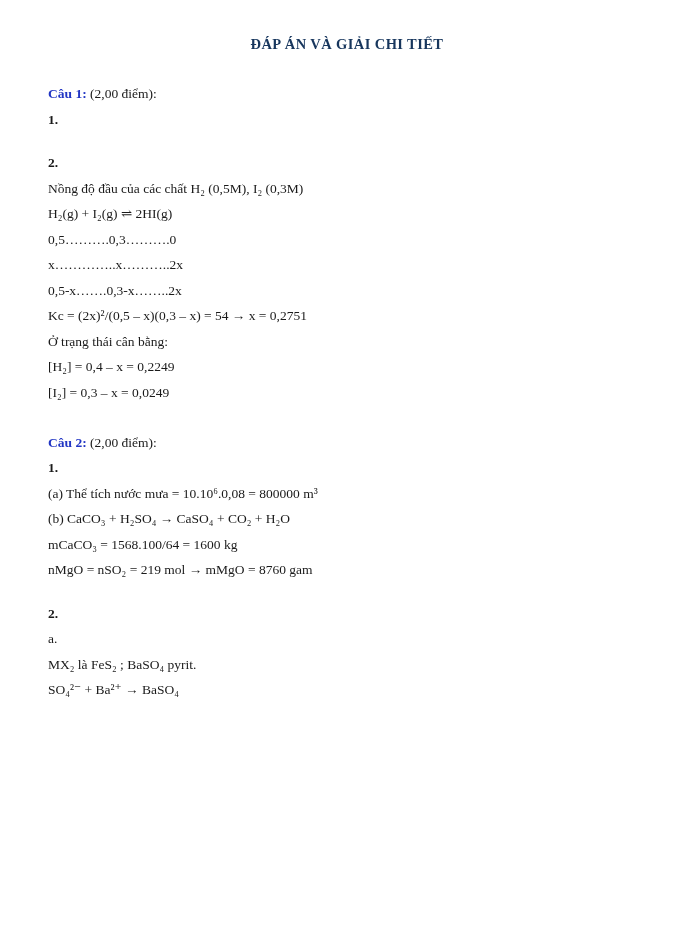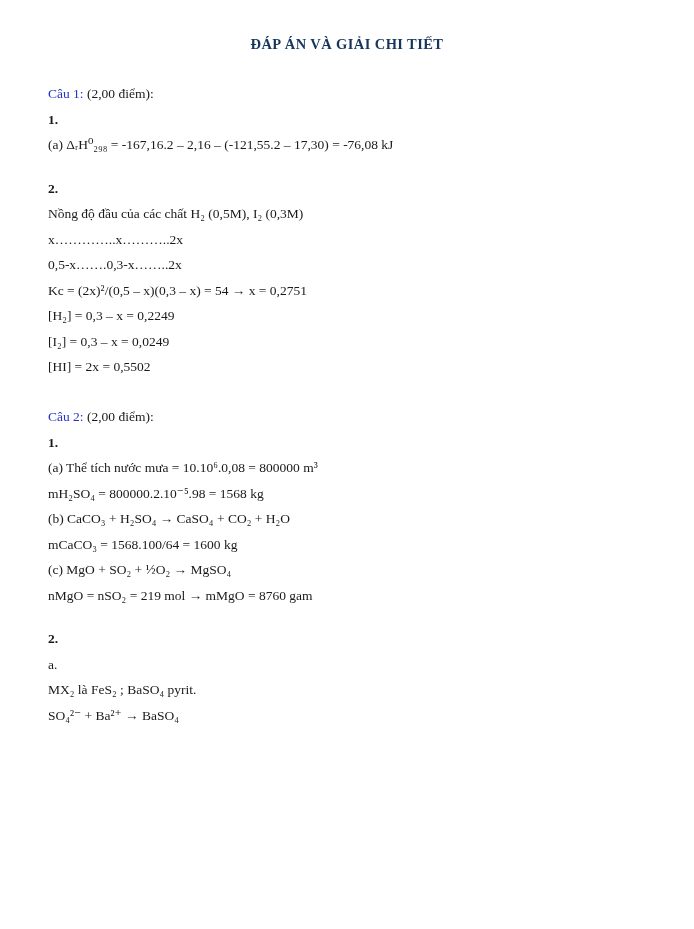--- a/index.html
+++ b/index.html
@@ -27,56 +27,55 @@
   }
   .line{
     font-size:13.5px;
     line-height:1.3;
     margin:0 0 8px 0;
     color:var(--text);
   }
   .bold{font-weight:bold;}
   .gap-top{margin-top:26px;}
   .section+.section{margin-top:32px;}
-  .q-label{color:var(--label);font-weight:normal;}
+  .q-label{color:var(--label);font-weight:bold;}
   .q-points{color:var(--text);font-weight:normal;}
 </style>
 </head>
 <body>
 
 <div class="page">
 
   <h1 class="doc-title">ĐÁP ÁN VÀ GIẢI CHI TIẾT</h1>
 
   <div class="section">
     <p class="line">
       <span class="q-label">Câu 1:</span><span class="q-points"> (2,00 điểm):</span>
     </p>
     <p class="line bold">1.</p>
-    <p class="line">(a) ΔᵣH⁰₂₉₈ = -167,16.2 – 2,16 – (-121,55.2 – 17,30) = -76,08 kJ</p>
     <p class="line bold gap-top">2.</p>
     <p class="line">Nồng độ đầu của các chất H₂ (0,5M), I₂ (0,3M)</p>
+    <p class="line">H₂(g) + I₂(g) ⇌ 2HI(g)</p>
+    <p class="line">0,5……….0,3……….0</p>
     <p class="line">x…………..x………..2x</p>
     <p class="line">0,5-x…….0,3-x……..2x</p>
     <p class="line">Kc = (2x)²/(0,5 – x)(0,3 – x) = 54 → x = 0,2751</p>
-    <p class="line">[H₂] = 0,3 – x = 0,2249</p>
+    <p class="line">Ở trạng thái cân bằng:</p>
+    <p class="line">[H₂] = 0,4 – x = 0,2249</p>
     <p class="line">[I₂] = 0,3 – x = 0,0249</p>
-    <p class="line">[HI] = 2x = 0,5502</p>
   </div>
 
   <div class="section">
     <p class="line">
       <span class="q-label">Câu 2:</span><span class="q-points"> (2,00 điểm):</span>
     </p>
     <p class="line bold">1.</p>
     <p class="line">(a) Thể tích nước mưa = 10.10⁶.0,08 = 800000 m³</p>
-    <p class="line">mH₂SO₄ = 800000.2.10⁻⁵.98 = 1568 kg</p>
     <p class="line">(b) CaCO₃ + H₂SO₄ → CaSO₄ + CO₂ + H₂O</p>
     <p class="line">mCaCO₃ = 1568.100/64 = 1600 kg</p>
-    <p class="line">(c) MgO + SO₂ + ½O₂ → MgSO₄</p>
     <p class="line">nMgO = nSO₂ = 219 mol → mMgO = 8760 gam</p>
     <p class="line bold gap-top">2.</p>
     <p class="line">a.</p>
     <p class="line">MX₂ là FeS₂ ; BaSO₄ pyrit.</p>
     <p class="line">SO₄²⁻ + Ba²⁺ → BaSO₄</p>
   </div>
 
 </div>
 
 </body></html>

